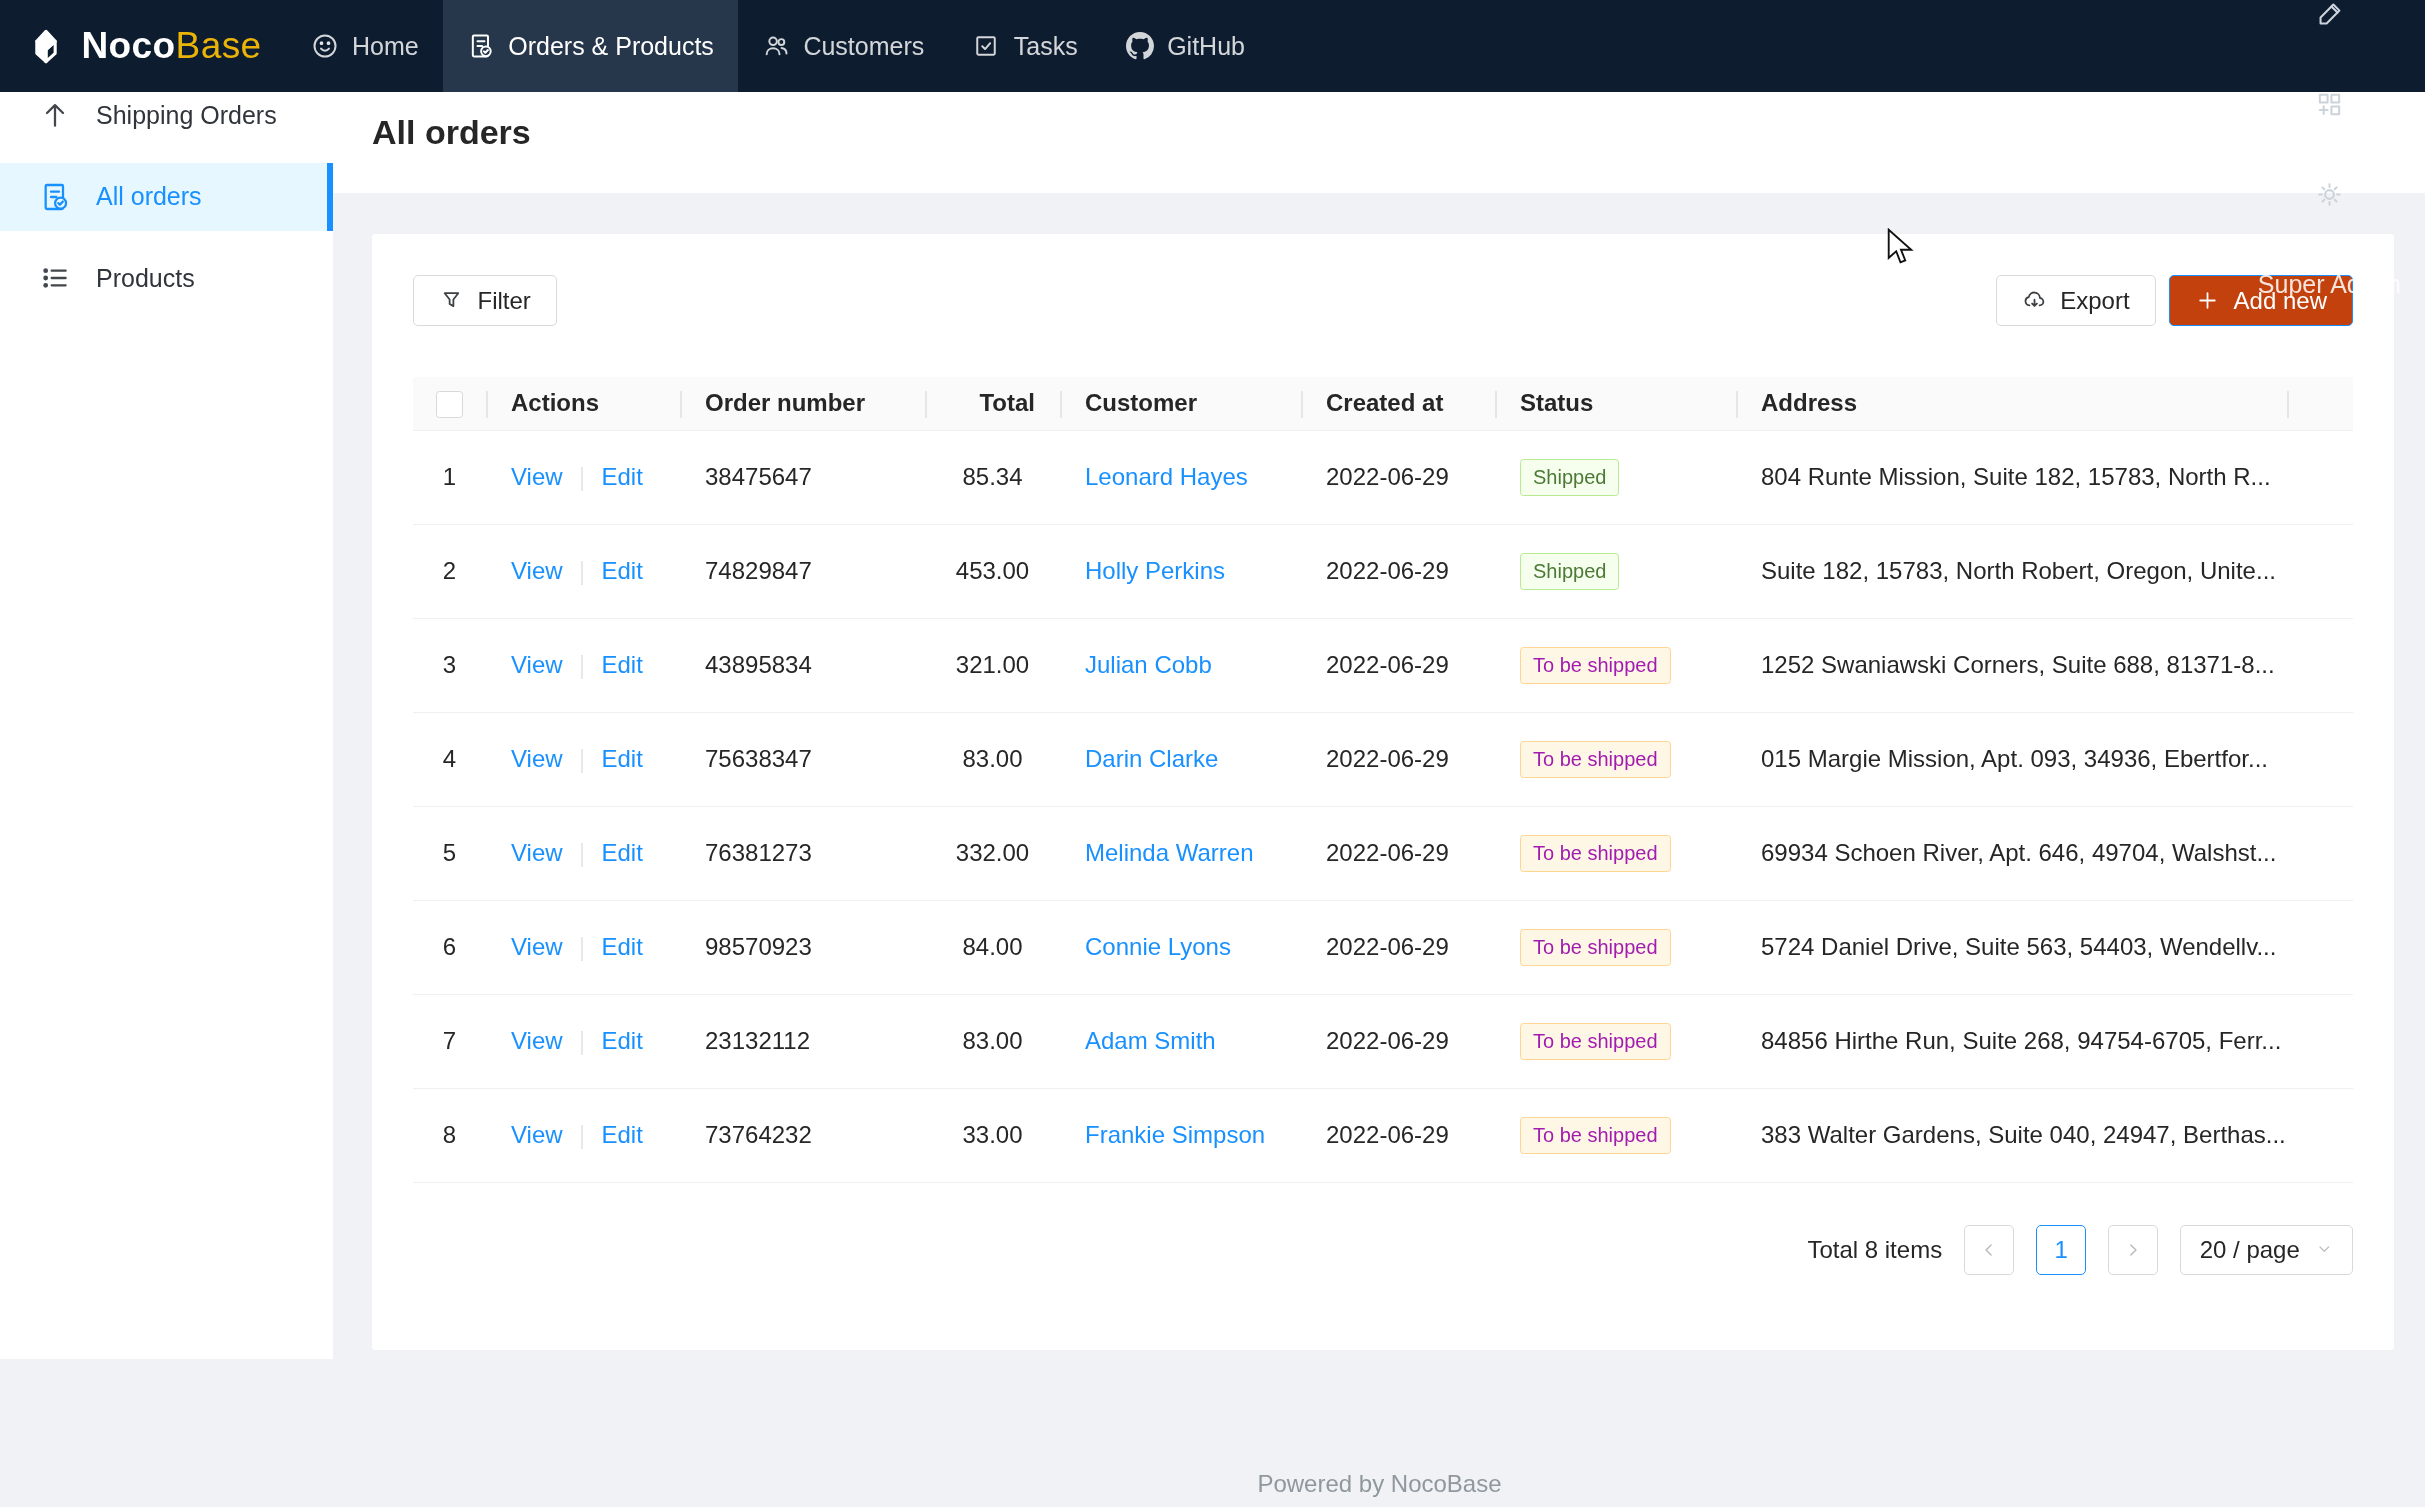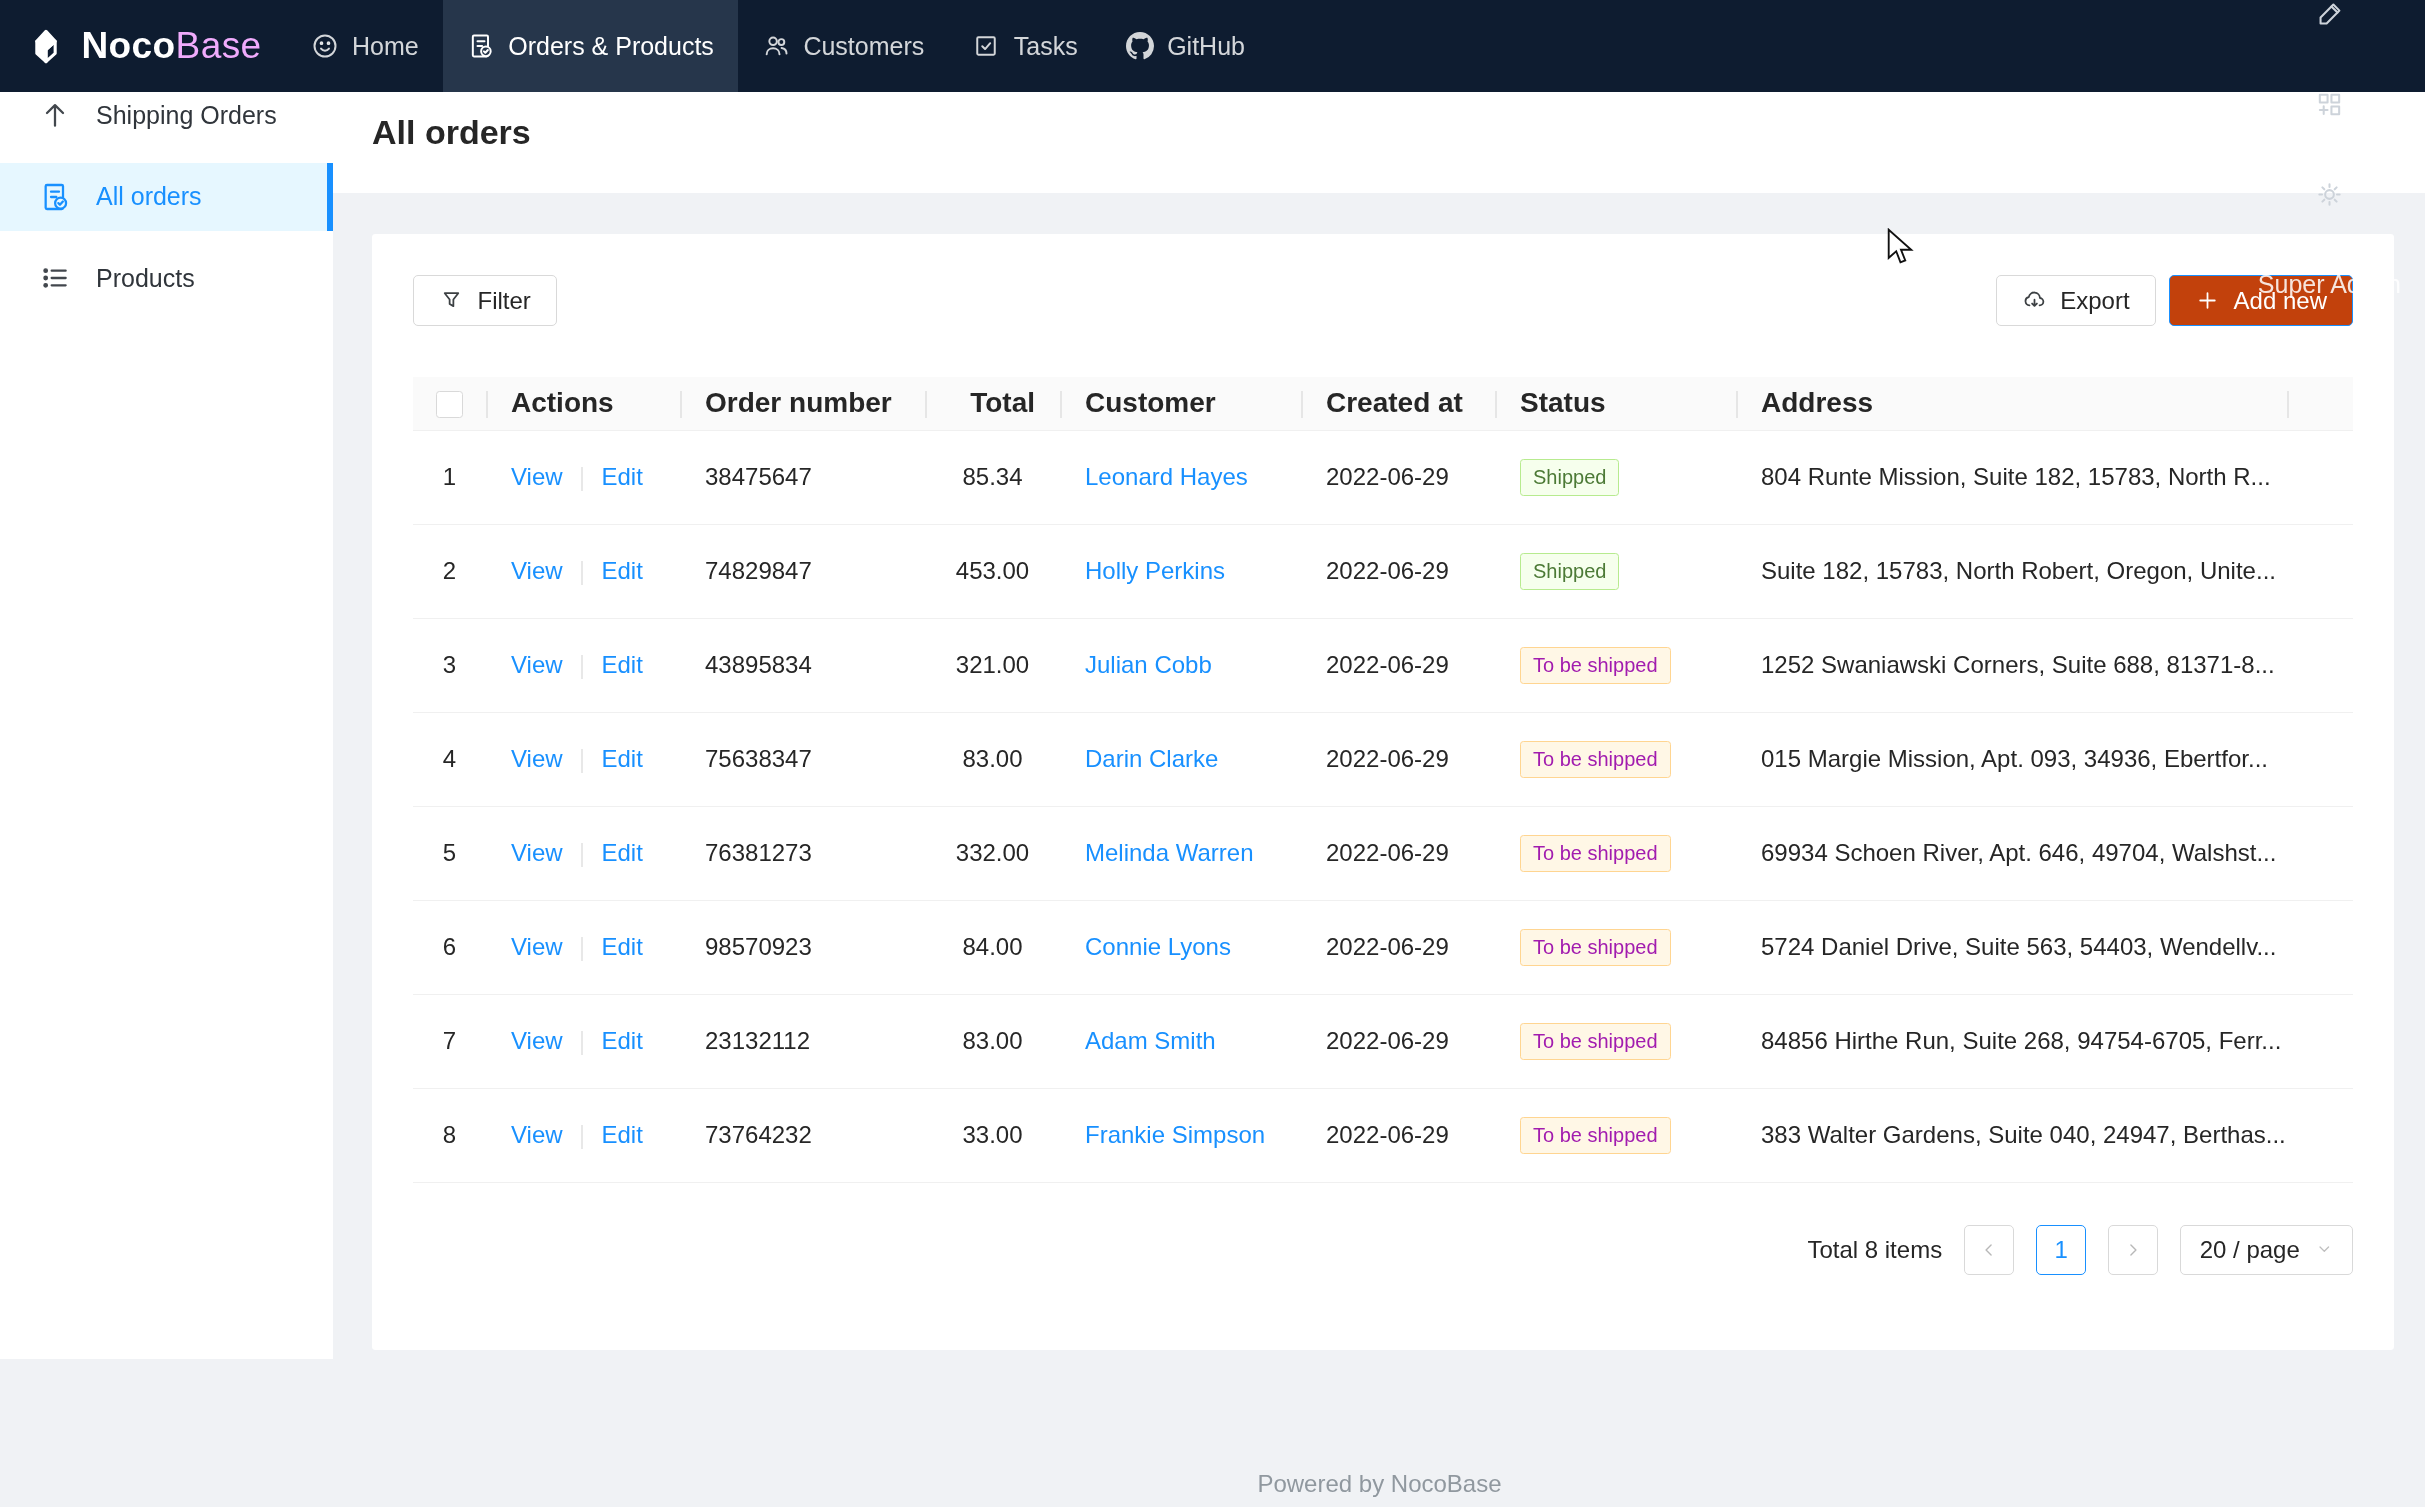--- a/index.html
+++ b/index.html
@@ -5,21 +5,21 @@
   * { margin:0; padding:0; box-sizing:border-box; }
   html,body { background:#e8eaed; }
   body { font-family:"Liberation Sans", sans-serif; color:#262626; }
   .screen { position:relative; width:2426px; height:1508px; overflow:hidden; background:#f0f2f5; }
 
   
   .topnav { position:absolute; left:0; top:0; width:2426px; height:92px; background:#0e1c30; display:flex; align-items:stretch; z-index:30; }
   .brand { display:flex; align-items:center; padding:0 25px 0 24px; cursor:pointer; }
   .brand svg { width:44px; height:44px; margin-right:13.5px; }
   .brand-bold { font-size:37px; font-weight:700; color:#ffffff; letter-spacing:0.4px; }
-  .brand-light { font-size:37px; font-weight:400; color:#f0abfc; letter-spacing:0.4px; }
+  .brand-light { font-size:37px; font-weight:400; color:#eab308; letter-spacing:0.4px; }
   .nav-menu { display:flex; align-items:stretch; }
   .nav-item { display:flex; align-items:center; gap:13.5px; padding:0 24px; color:rgba(255,255,255,.82); font-size:25px; cursor:pointer; white-space:nowrap; }
   .nav-item svg { width:28px; height:28px; stroke:rgba(255,255,255,.82); }
   .nav-item.active { background:#26364b; color:#ffffff; }
   .nav-item.active svg { stroke:#ffffff; }
   .nav-right { margin-left:auto; display:flex; align-items:center; gap:61px; padding-right:25px;flex-direction:column; }
   .nav-icon-btn { width:30px; height:30px; display:flex; align-items:center; justify-content:center; cursor:pointer; }
   .nav-icon-btn svg { width:29px; height:29px; stroke:#cdd3da; }
   .nav-user { color:rgba(255,255,255,.86); font-size:25px; cursor:pointer; }
   .icon-stroke { fill:none; stroke-width:1.7; stroke-linecap:round; stroke-linejoin:round; }
@@ -46,21 +46,21 @@
   .btn { height:51px; display:inline-flex; align-items:center; gap:13.5px; padding:0 25px; border:1.7px solid #d9d9d9; border-radius:5px; background:#ffffff; font-size:24px; color:#262626; cursor:pointer; }
   .btn svg { width:25px; height:25px; stroke:#3c4043; }
   .btn-primary { background:#c2410c; border-color:#1890ff; color:#ffffff; }
   .btn-primary svg { stroke:#ffffff; }
   .toolbar-right { margin-left:auto; display:flex; gap:13.5px; }
 
   
   table { width:1940px; border-collapse:collapse; table-layout:fixed; margin-top:51px; }
   col.c-sel{width:73px} col.c-act{width:194px} col.c-ord{width:245px} col.c-tot{width:135px}
   col.c-cus{width:241px} col.c-cre{width:194px} col.c-sta{width:241px} col.c-adr{width:551px} col.c-end{width:66px}
-  thead th { position:relative; height:53px; background:#fafafa; font-size:28px; font-weight:700; color:#262626; text-align:left; padding:0 25px; white-space:nowrap; }
+  thead th { position:relative; height:53px; background:#fafafa; font-size:24px; font-weight:700; color:#262626; text-align:left; padding:0 25px; white-space:nowrap; }
   thead th.sep::before { content:""; position:absolute; left:0; top:13.5px; width:1.7px; height:27px; background:rgba(0,0,0,.08); }
   thead th, tbody td { border-bottom:1.7px solid #f0f0f0; }
   tbody td { height:94px; font-size:24px; color:#262626; padding:0 25px; white-space:nowrap; overflow:hidden; }
   .cell-center { text-align:center; padding:0; }
   .cell-right  { text-align:center; }
   th.cell-right { text-align:right; }
   .checkbox { width:27px; height:27px; border:1.7px solid #d9d9d9; border-radius:3.4px; background:#fff; display:inline-block; vertical-align:middle; cursor:pointer; }
   a.tlink { color:#1890ff; text-decoration:none; cursor:pointer; }
   .act-divider { display:inline-block; width:1.7px; height:24px; background:#e8e8e8; margin:0 18.6px; vertical-align:middle; }
   .tag { display:inline-block; font-size:20px; line-height:35px; padding:0 12px; border-radius:3.4px; border:1.7px solid; white-space:nowrap; }

